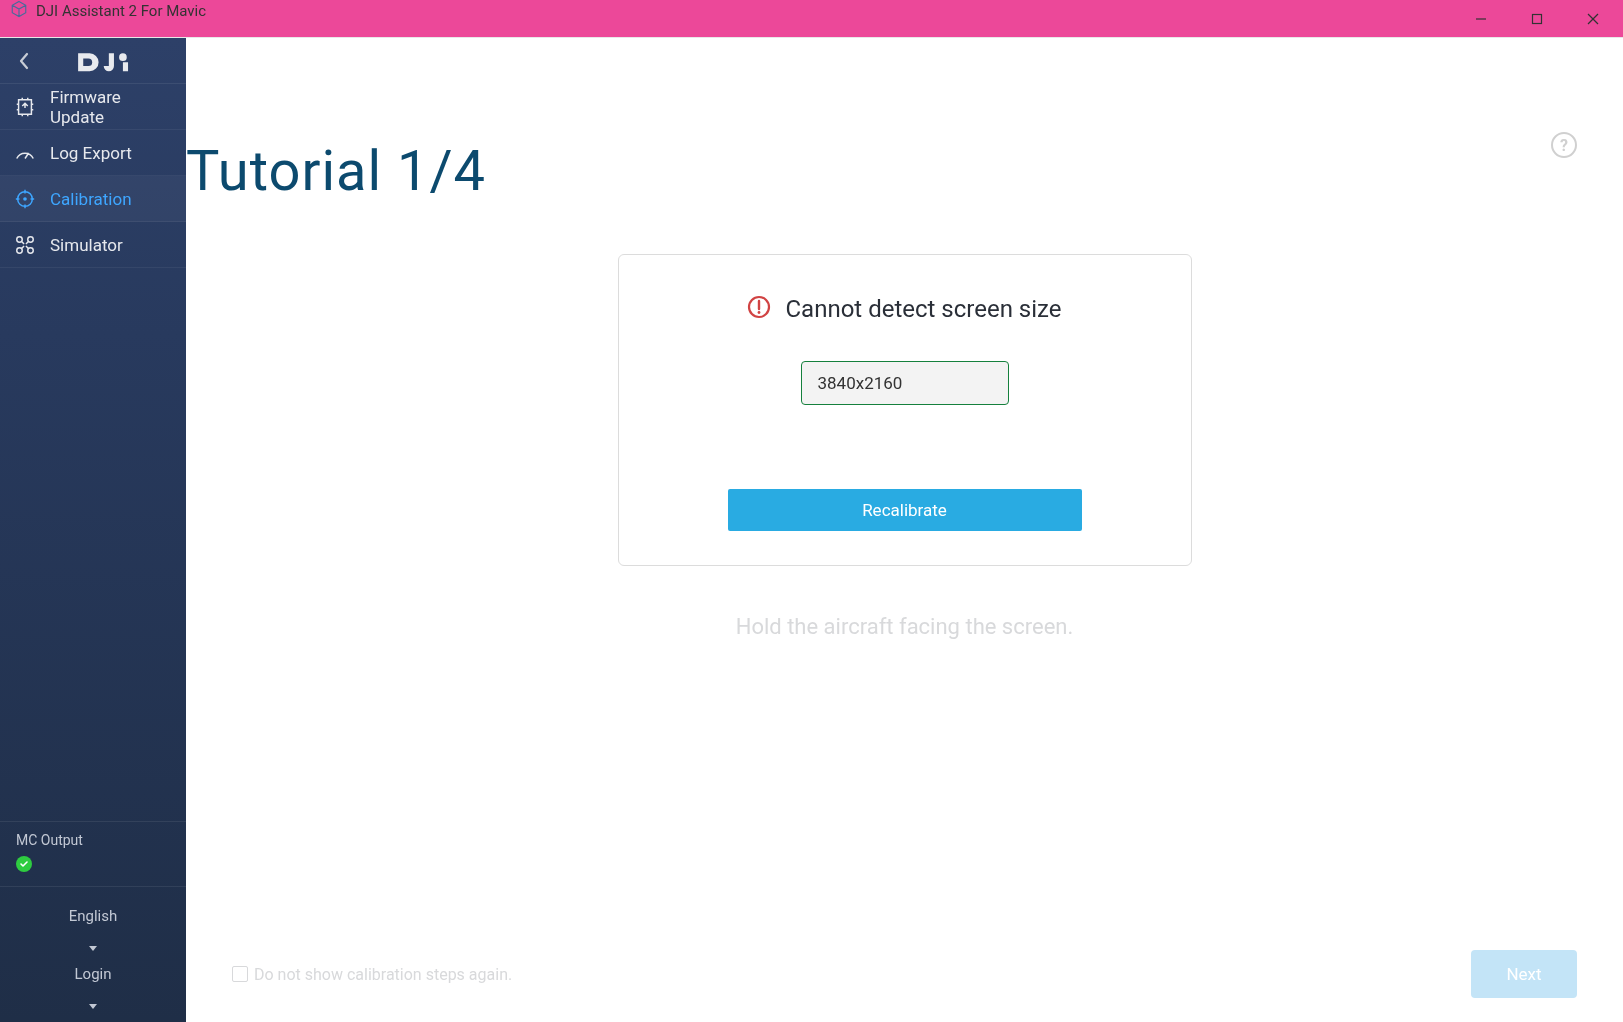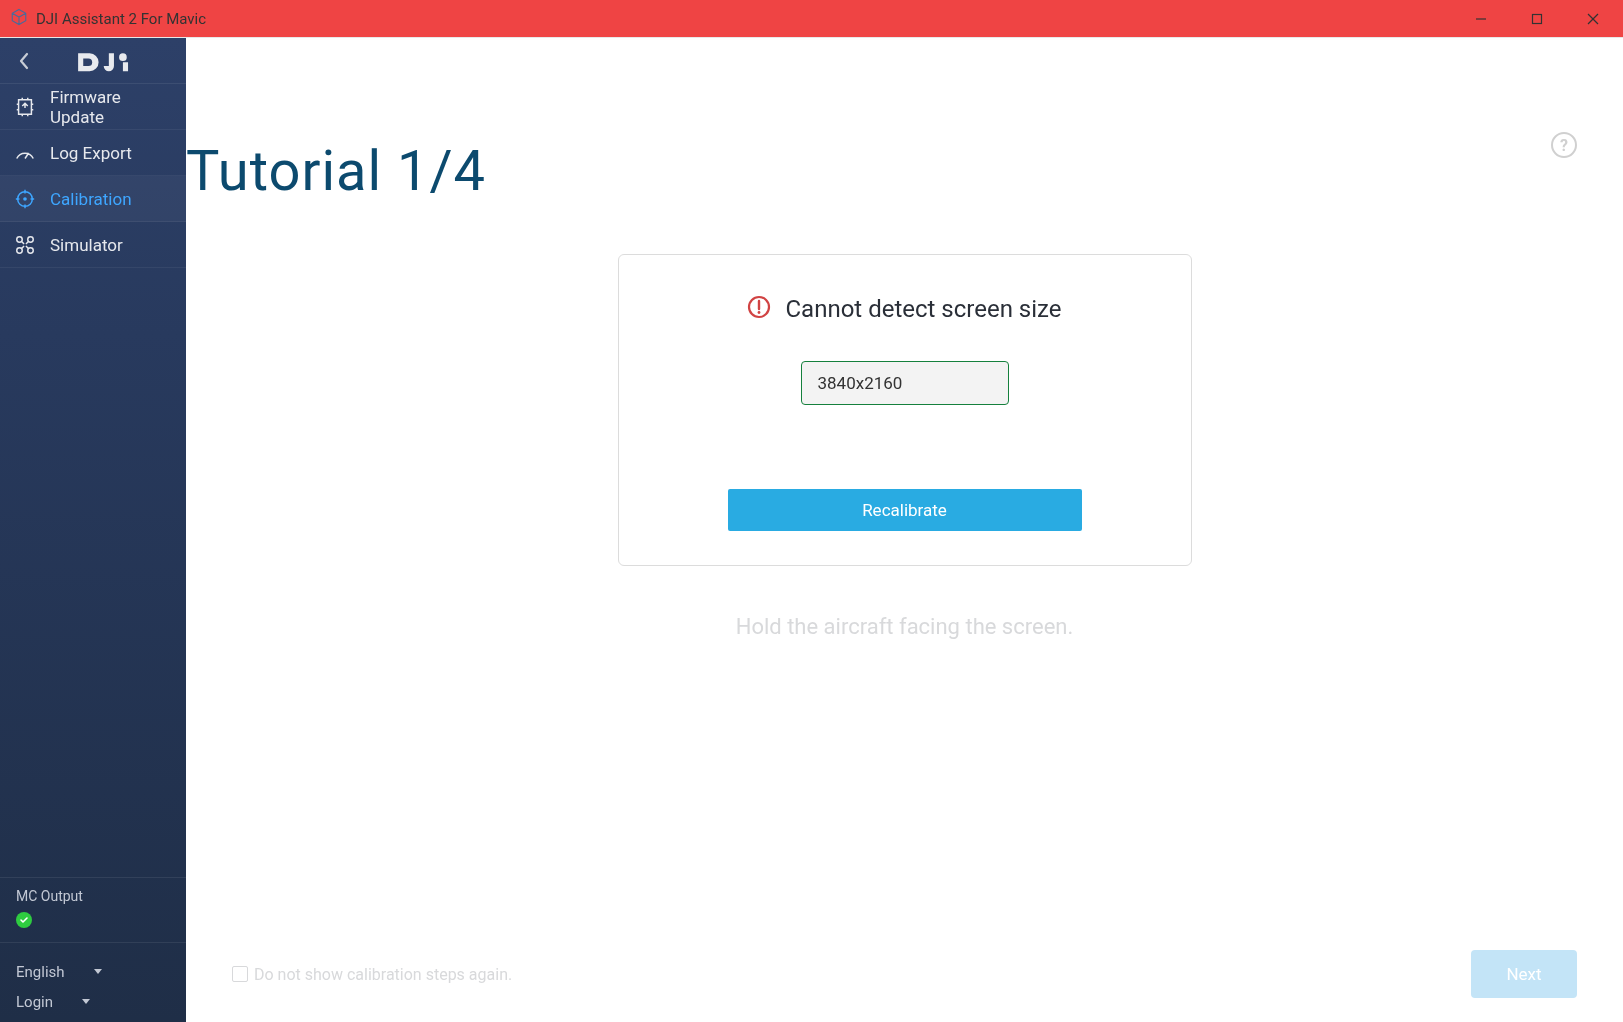--- a/index.html
+++ b/index.html
@@ -1,18 +1,18 @@
 <!DOCTYPE html>
 <html><head>
 <meta charset="utf-8">
 <style>
 * { margin: 0; padding: 0; box-sizing: border-box; font-family: -apple-system, BlinkMacSystemFont, "Segoe UI", Roboto, Arial, sans-serif; }
 body { width: 1623px; height: 1022px; background: #fff; overflow: hidden; }
 
-.titlebar { height: 38px; background: #ef4444; display: flex; align-items: center; justify-content: space-between; padding: 0 2px 0 10px; border-bottom: 1px solid #e8e8e8; }
+.titlebar { height: 38px; background: #ec4899; display: flex; align-items: flex-start; justify-content: space-between; padding: 0 2px 0 10px; border-bottom: 1px solid #e8e8e8; }
 .titlebar-left { display: flex; align-items: center; gap: 8px; }
 .titlebar-title { font-size: 15px; color: #333; }
 .titlebar-controls { display: flex; }
 .titlebar-btn { width: 56px; height: 38px; display: flex; align-items: center; justify-content: center; cursor: pointer; }
 
 .app-body { display: flex; height: calc(1022px - 38px); }
 
 .sidebar { width: 186px; background: linear-gradient(180deg, #2d4068 0%, #283a5e 30%, #1f2e47 100%); display: flex; flex-direction: column; color: #d9dce2; }
 .sidebar-header { height: 46px; display: flex; align-items: center; padding: 0 12px; border-bottom: 1px solid rgba(255,255,255,0.08); }
 .sidebar-back { width: 24px; display: flex; align-items: center; justify-content: center; cursor: pointer; }
@@ -20,21 +20,21 @@
 
 .sidebar-nav { flex: 1; }
 .nav-item { height: 46px; display: flex; align-items: center; gap: 14px; padding: 0 14px; font-size: 17px; color: #e6e8ed; border-bottom: 1px solid rgba(255,255,255,0.06); cursor: pointer; }
 .nav-item.active { color: #3ea6ff; background: rgba(255,255,255,0.04); }
 .nav-icon { width: 22px; height: 22px; display: flex; align-items: center; justify-content: center; }
 
 .sidebar-bottom { border-top: 1px solid rgba(255,255,255,0.08); padding: 10px 16px 5px; }
 .mc-output { font-size: 14px; color: #c2c8d4; margin-bottom: 8px; }
 .status-dot { width: 16px; height: 16px; border-radius: 50%; background: #2ecc40; display: flex; align-items: center; justify-content: center; }
 .sidebar-divider { height: 1px; background: rgba(255,255,255,0.08); margin: 14px -16px; }
-.dropdown-row { display: flex; align-items: center; gap: 28px; font-size: 15px; color: #c2c8d4; cursor: pointer; padding: 6px 0; }
+.dropdown-row { display: flex; align-items: center; gap: 20px; font-size: 15px; color: #c2c8d4; cursor: pointer; padding: 6px 0; flex-direction: column; }
 
 .main { flex: 1; position: relative; background: #fff; }
 .help-icon { position: absolute; top: 94px; right: 46px; width: 26px; height: 26px; border: 2px solid #d0d0d0; border-radius: 50%; display: flex; align-items: center; justify-content: center; color: #d0d0d0; font-size: 16px; font-weight: bold; cursor: pointer; }
 
 .tutorial-title { text-align: left; font-size: 56px; font-weight: 400; color: #0c4a6e; margin-top: 100px; letter-spacing: 1px; }
 
 .card { width: 574px; margin: 50px auto 0; border: 1px solid #dcdcdc; border-radius: 6px; padding: 40px 50px 34px; }
 .card-header { display: flex; align-items: flex-start; justify-content: center; gap: 14px; }
 .warning-icon { width: 24px; height: 24px; }
 .card-title { font-size: 24px; color: #2a2f38; font-weight: 400; }

